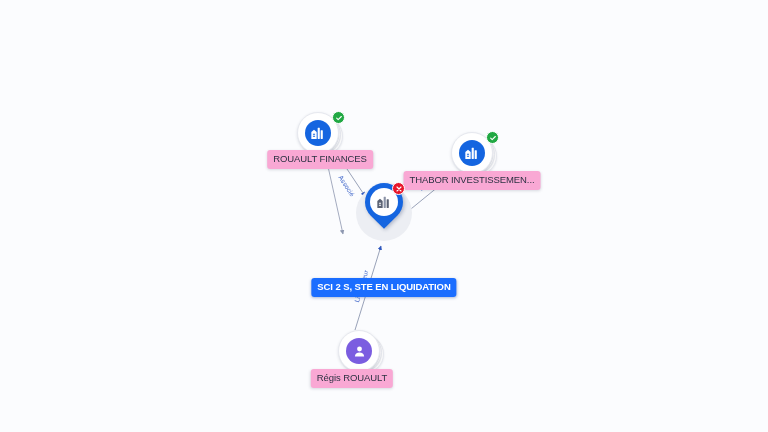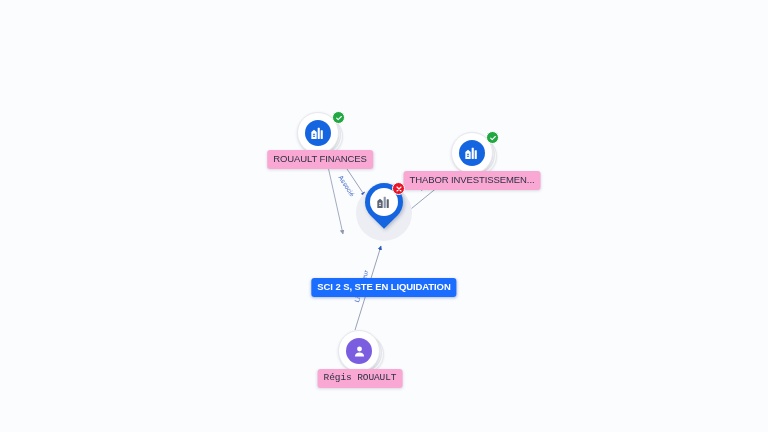--- a/index.html
+++ b/index.html
@@ -261,16 +261,16 @@
           <div class="disc-main">
             <div class="disc-inner person">
               <svg width="15" height="15" viewBox="0 0 24 24">
                 <circle cx="12" cy="8" r="3.9" fill="#fff"></circle>
                 <path d="M4.6 20c0-4.1 3.3-6.4 7.4-6.4s7.4 2.3 7.4 6.4z" fill="#fff"></path>
               </svg>
             </div>
           </div>
         </div>
       </div>
-      <div class="node-label" style="left: 360px; top: 369px; font-family: Liberation Mono, monospace;">Régis ROUAULT</div>
+      <div class="node-label" style="left: 352px; top: 369px;">Régis ROUAULT</div>
     </div>
 
 </div>
 
 </body></html>

